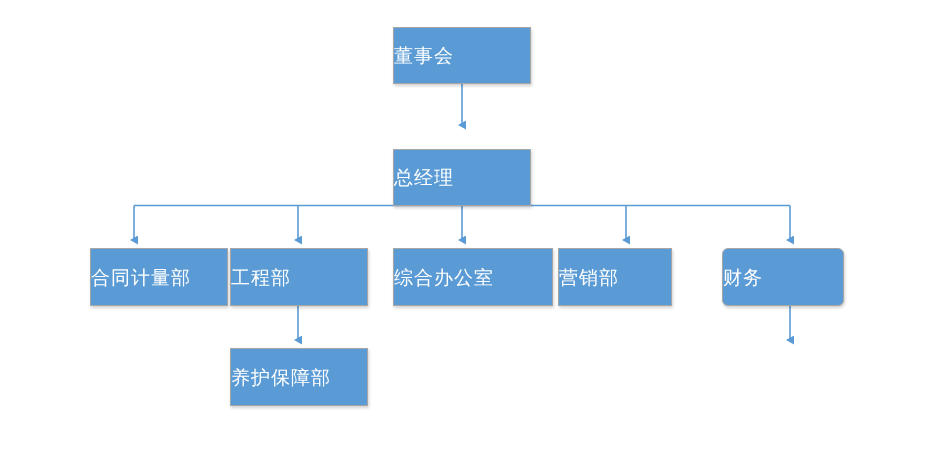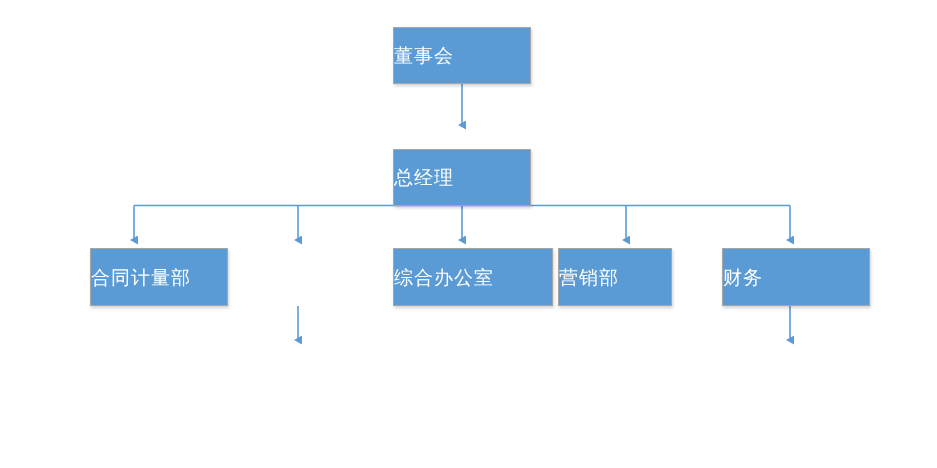--- a/index.html
+++ b/index.html
@@ -77,28 +77,34 @@
   </div>
 
   <div class="org-node" style="left:393px; top:133px; width:138px; height:57px;margin-top:16px;">
     <span class="org-node-label">总经理</span>
   </div>
 
   <div class="org-node" style="left:66px; top:248px; width:138px; height:58px;margin-left:24px;">
     <span class="org-node-label">合同计量部</span>
   </div>
 
+  <div class="org-node" style="left:230px; top:248px; width:138px; height:58px;">
+    <span class="org-node-label">工程部</span>
+  </div>
 
   <div class="org-node" style="left:393px; top:248px; width:160px; height:58px;">
     <span class="org-node-label">综合办公室</span>
   </div>
 
   <div class="org-node" style="left:558px; top:248px; width:114px; height:58px;">
     <span class="org-node-label">营销部</span>
   </div>
 
-  <div class="org-node" style="left:722px; top:248px; width:148px; height:58px;">
+  <div class="org-node" style="left:722px; top:248px; width:122px; height:58px;border-radius:6px;">
     <span class="org-node-label">财务</span>
   </div>
 
+  <div class="org-node" style="left:230px; top:348px; width:138px; height:58px;">
+    <span class="org-node-label">养护保障部</span>
+  </div>
 
 
 </div>
 
 </body></html>

